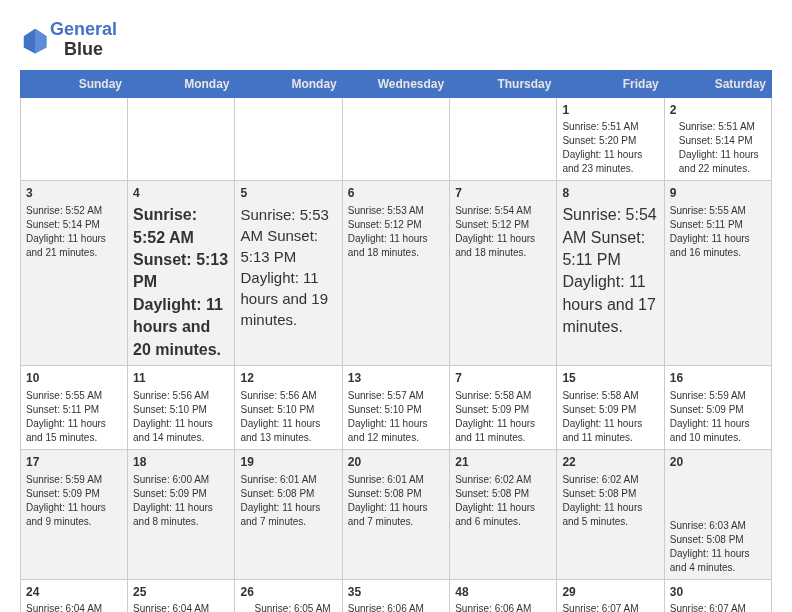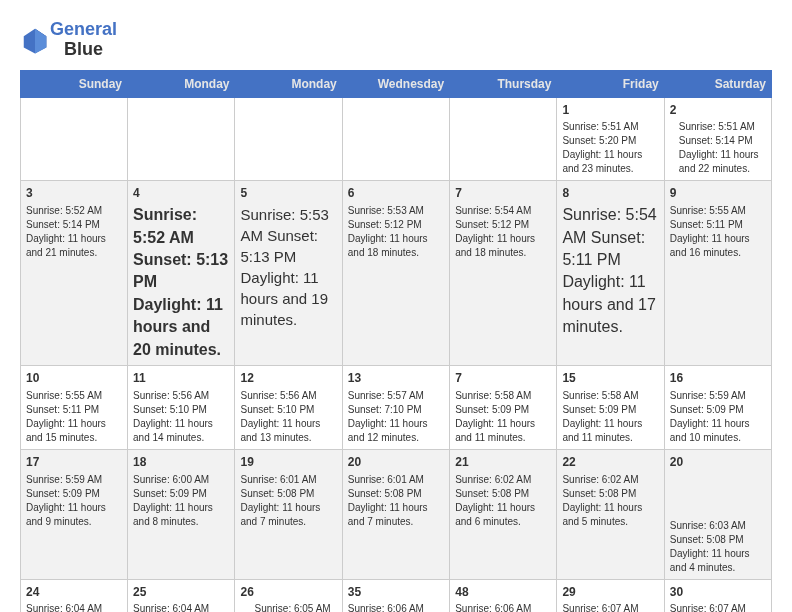--- a/index.html
+++ b/index.html
@@ -198,21 +198,21 @@
         </td>
         <td>
           <span class="day-num">12</span>
           <div style="font-size: 10px; line-height: 1.4;">Sunrise: 5:56 AM
 Sunset: 5:10 PM
 Daylight: 11 hours and 13 minutes.</div>
         </td>
         <td>
           <span class="day-num">13</span>
           <div style="font-size: 10px; line-height: 1.4;">Sunrise: 5:57 AM
-Sunset: 7:10 PM
+Sunset: 5:10 PM
 Daylight: 11 hours and 12 minutes.</div>
         </td>
         <td>
           <span class="day-num">7</span>
           <div style="font-size: 10px; line-height: 1.4;">Sunrise: 5:58 AM
 Sunset: 5:09 PM
 Daylight: 11 hours and 11 minutes.</div>
         </td>
         <td>
           <span class="day-num">15</span>

